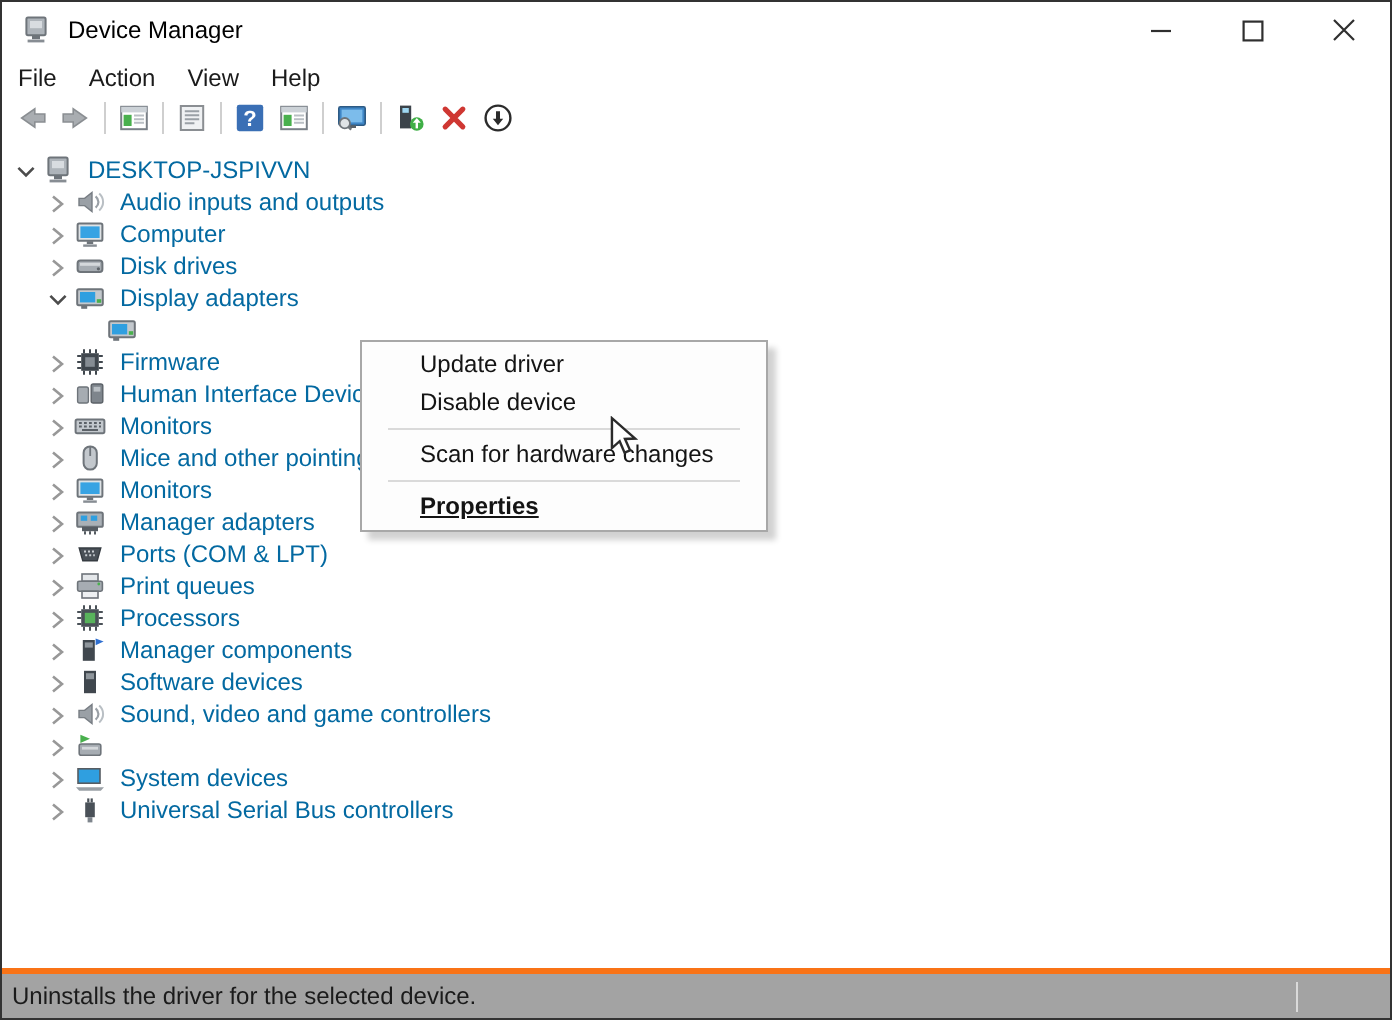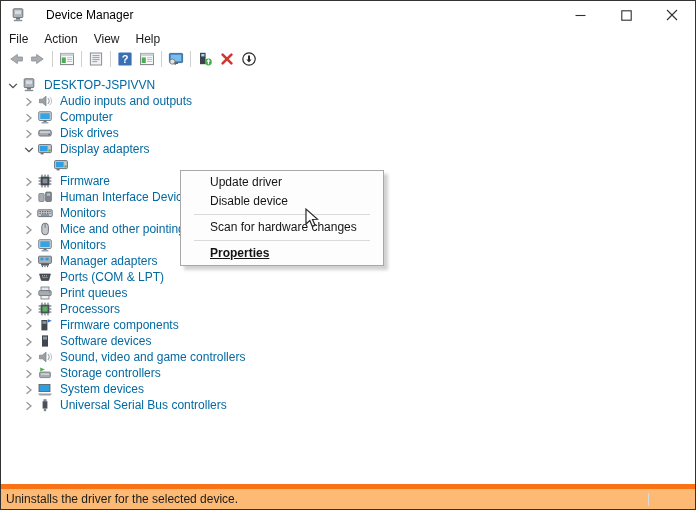--- a/index.html
+++ b/index.html
@@ -2,21 +2,21 @@
 <html><head>
 <meta charset="utf-8">
 <style>
   html,body{margin:0;padding:0;background:#fff;}
   .window{position:relative;width:696px;height:510px;border:1px solid #333;
     background:#fff;font-family:"Liberation Sans",sans-serif;box-sizing:border-box;overflow:hidden;}
 
   
   .titlebar{position:absolute;top:0;left:0;right:0;height:28px;display:flex;align-items:center;background:#fff;}
   .title-icon{margin-left:9px;width:16px;height:16px;flex:none;}
-  .title-text{margin-left:20px;font-size:12px;color:#000;}
+  .title-text{margin-left:8px;font-size:12px;color:#000;}
   .win-controls{margin-left:auto;display:flex;height:100%;}
   .wc-btn{width:46px;height:100%;display:flex;align-items:center;justify-content:center;}
 
   
   .menubar{position:absolute;top:28px;left:0;right:0;height:19px;display:flex;align-items:flex-end;background:#fff;font-size:12px;color:#1b1b1b;}
   .menu-item{padding:0 8px;height:100%;display:flex;align-items:center;}
 
   
   .toolbar{position:absolute;top:47px;left:0;right:0;height:23px;display:flex;align-items:center;background:#fff;border-bottom:1px solid #d4d4d4;box-sizing:border-box;padding-left:4px;}
   .tb-btn{width:22px;height:20px;display:flex;align-items:center;justify-content:center;flex:none;}
@@ -29,21 +29,21 @@
   .chev{width:14px;height:14px;flex:none;margin-right:1px;}
   .chev.hidden{visibility:hidden;}
   .ticon{width:16px;height:16px;flex:none;margin-right:4px;}
   .lbl{padding:1px 3px;}
   .lbl.sel{background:#cce8ff;}
   .l0{padding-left:5px;}
   .l1{padding-left:21px;}
   .l2{padding-left:37px;}
 
   
-  .statusbar{position:absolute;left:0;right:0;bottom:0;height:25px;background:#fdba74;border-top:5px solid #f97316;display:flex;align-items:center;font-size:12px;color:#1b1b1b;box-sizing:border-box;}
+  .statusbar{position:absolute;left:0;right:0;bottom:0;height:25px;background:#a3a3a3;border-top:3px solid #f97316;display:flex;align-items:center;font-size:12px;color:#1b1b1b;box-sizing:border-box;}
   .status-text{padding-left:5px;}
   .status-divider{position:absolute;right:46px;top:4px;bottom:3px;width:1px;background:#dadada;}
 
   
   .context-menu{position:absolute;left:179px;top:169px;width:204px;background:#fdfdfd;border:1px solid #a8a8a8;
     box-shadow:4px 4px 3px rgba(0,0,0,0.18);padding:2px 12px;z-index:20;box-sizing:border-box;}
   .cm-item{height:19px;line-height:19px;padding-left:17px;font-size:12px;color:#141414;}
   .cm-item.hl{background:#90c8f0;}
   .cm-sep{height:1px;background:#dadada;margin:3px 1px;}
   .cm-item.bold{font-weight:bold;text-decoration:underline;}
@@ -423,21 +423,21 @@
         </svg>
       <span class="lbl">Processors</span>
     </div>
     <div class="row l1">
       <svg class="chev" viewBox="0 0 14 14">
           <use href="#chev-c"></use>
         </svg>
       <svg class="ticon" viewBox="0 0 16 16">
           <use href="#i-swcomp"></use>
         </svg>
-      <span class="lbl">Firmware components</span>
+      <span class="lbl">Manager components</span>
     </div>
     <div class="row l1">
       <svg class="chev" viewBox="0 0 14 14">
           <use href="#chev-c"></use>
         </svg>
       <svg class="ticon" viewBox="0 0 16 16">
           <use href="#i-swdev"></use>
         </svg>
       <span class="lbl">Software devices</span>
     </div>
@@ -450,21 +450,20 @@
         </svg>
       <span class="lbl">Sound, video and game controllers</span>
     </div>
     <div class="row l1">
       <svg class="chev" viewBox="0 0 14 14">
           <use href="#chev-c"></use>
         </svg>
       <svg class="ticon" viewBox="0 0 16 16">
           <use href="#i-storage"></use>
         </svg>
-      <span class="lbl">Storage controllers</span>
     </div>
     <div class="row l1">
       <svg class="chev" viewBox="0 0 14 14">
           <use href="#chev-c"></use>
         </svg>
       <svg class="ticon" viewBox="0 0 16 16">
           <use href="#i-sysdev"></use>
         </svg>
       <span class="lbl">System devices</span>
     </div>

